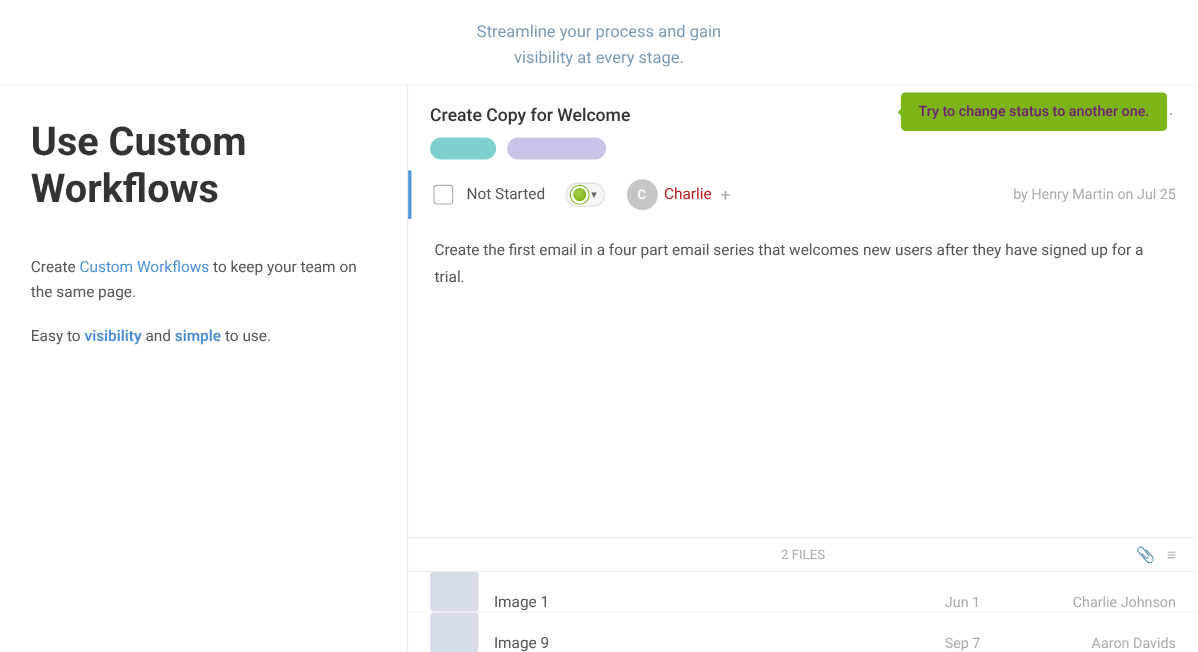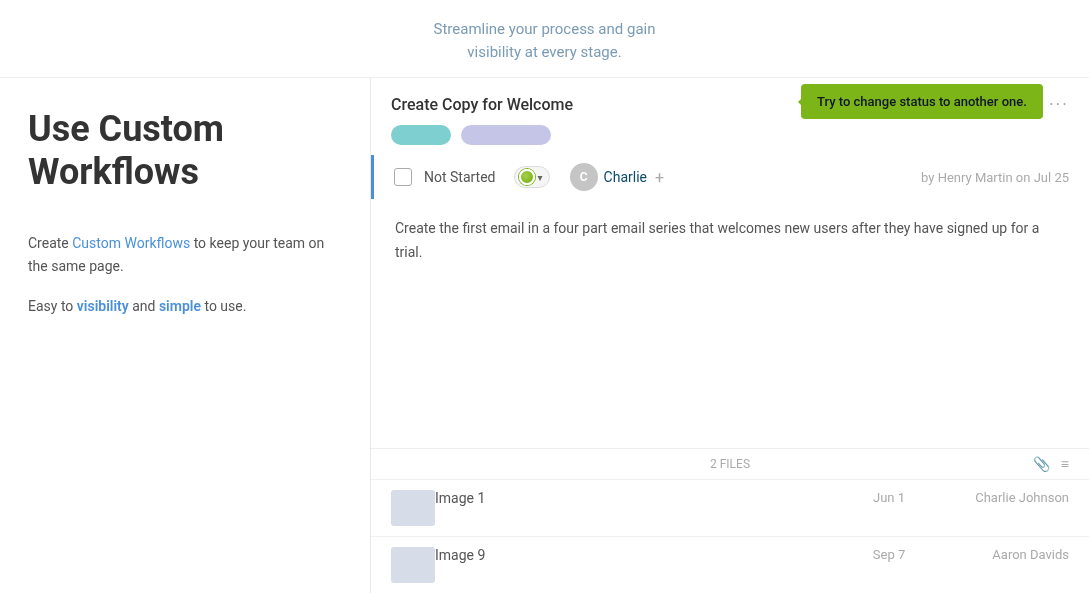--- a/index.html
+++ b/index.html
@@ -100,23 +100,23 @@
       color: #aaa;
       font-size: 18px;
       cursor: pointer;
       letter-spacing: 2px;
     }
 
     
     .tooltip-bubble {
       position: absolute;
       top: 6px;
-      left: 430px;
+      left: 448px;
       background: #7cb518;
-      color: #0f172a;
+      color: #701a75;
       font-size: 13px;
       font-weight: 500;
       padding: 10px 16px;
       border-radius: 4px;
       white-space: nowrap;
       z-index: 10;
     }
     .tooltip-bubble::before {
       content: '';
       position: absolute;
@@ -208,21 +208,21 @@
       background: #c5c5c5;
       display: flex;
       align-items: center;
       justify-content: center;
       font-size: 12px;
       color: #fff;
       font-weight: 600;
     }
     .assignee-name {
       font-size: 14px;
-      color: #0c4a6e;
+      color: #b91c1c;
     }
     .add-assignee {
       font-size: 16px;
       color: #aaa;
       margin-left: 2px;
     }
 
     .task-meta {
       margin-left: auto;
       font-size: 13px;
@@ -263,23 +263,24 @@
       gap: 10px;
       align-items: center;
     }
     .files-action-icon {
       font-size: 14px;
       color: #aaa;
     }
 
     .file-row {
       display: flex;
-      align-items: flex-start;
-      padding: 10px 20px;
+      align-items: flex-end;
+      padding: 0 20px;
       border-top: 1px solid #f0f0f0;
+      gap: 14px;
     }
     .file-thumbnail {
       width: 44px;
       height: 36px;
       background: #d6dce8;
       border-radius: 3px;
       flex-shrink: 0;
     }
     .file-name {
       font-size: 14px;

